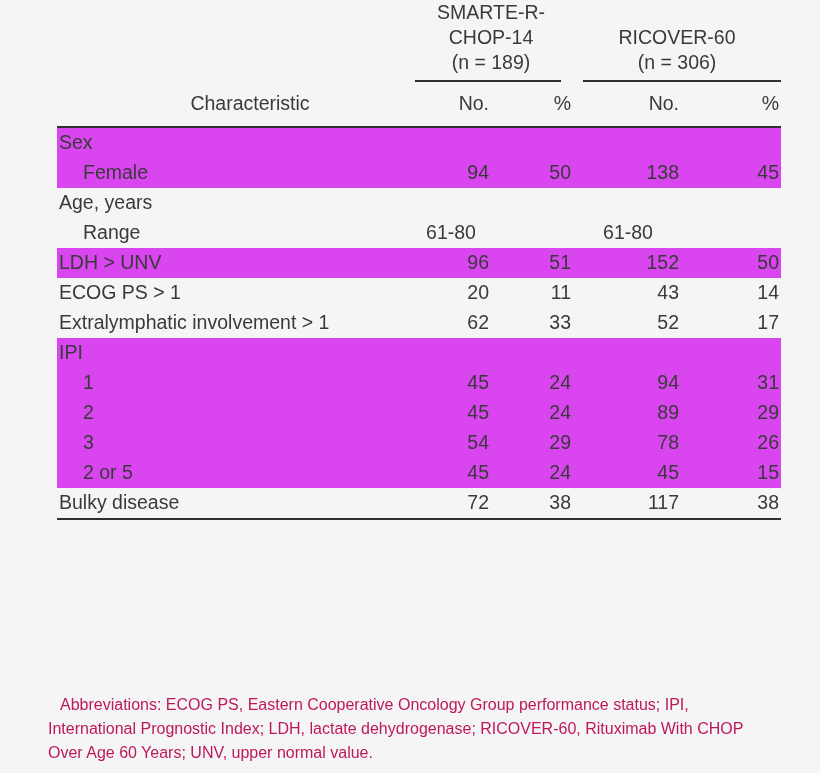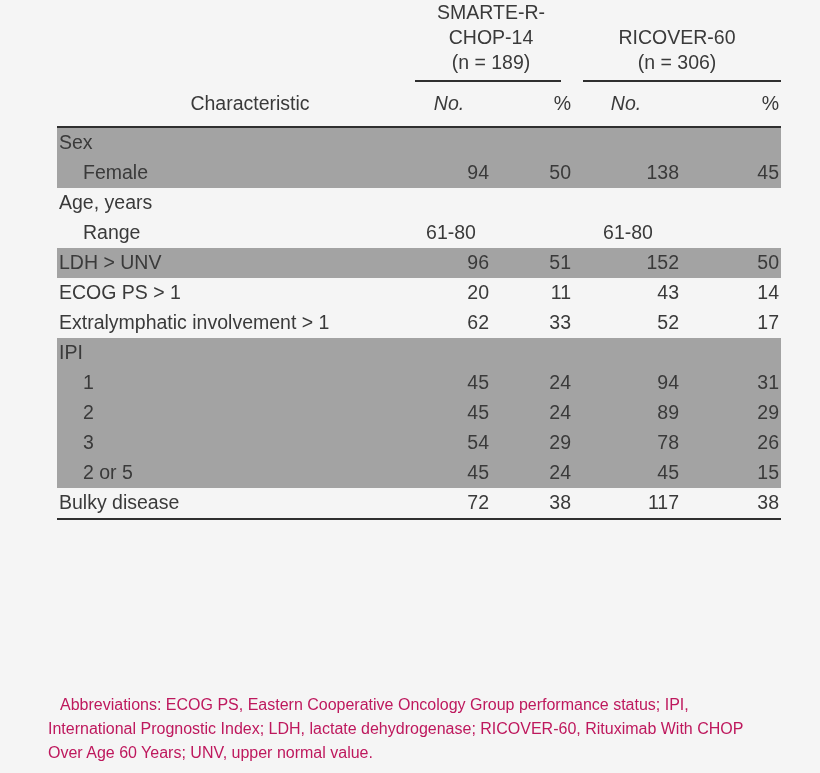--- a/index.html
+++ b/index.html
@@ -57,21 +57,21 @@
   .spacer-head { padding: 0; }
 
   .sub-head {
     font-size: 19.5px;
     font-weight: normal;
     color: #3a3a3a;
     padding: 6px 0 9px 0;
     vertical-align: bottom;
   }
   .sub-head.ch   { text-align: center; padding-left: 34px; }
-  .sub-head.num  { padding-right: 4px; font-style: italic; }
+  .sub-head.num  { text-align: right; padding-right: 4px; }
   .sub-head.pct  { text-align: right; padding-right: 2px; }
 
   tr.rule-row td {
     padding: 0;
     height: 2px;
     border-bottom: 2.2px solid #2f2f2f;
   }
   tr.rule-bottom td {
     padding: 0;
     height: 2px;
@@ -80,21 +80,21 @@
 
   
   tbody td {
     font-size: 19.5px;
     line-height: 1;
     height: 30px;
     padding: 0;
     color: #3a3a3a;
     background: #f5f5f5;
   }
-  tr.shaded td { background: #a3a3a3; }
+  tr.shaded td { background: #d946ef; }
 
   td.lbl       { text-align: left; padding-left: 2px; }
   td.lbl.ind   { padding-left: 26px; }
   td.num       { text-align: right; padding-right: 4px; }
   td.pct       { text-align: right; padding-right: 2px; }
   td.span-ctr  { text-align: center; padding-right: 0; }
 
   
   .footnote {
     position: absolute;

